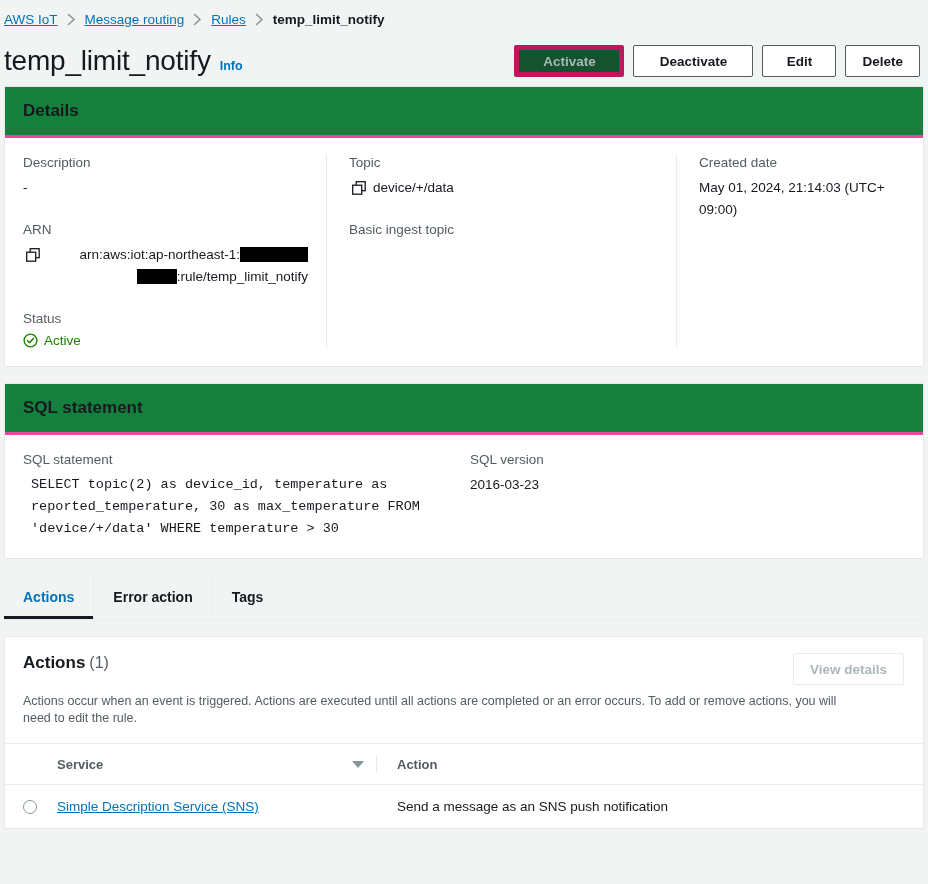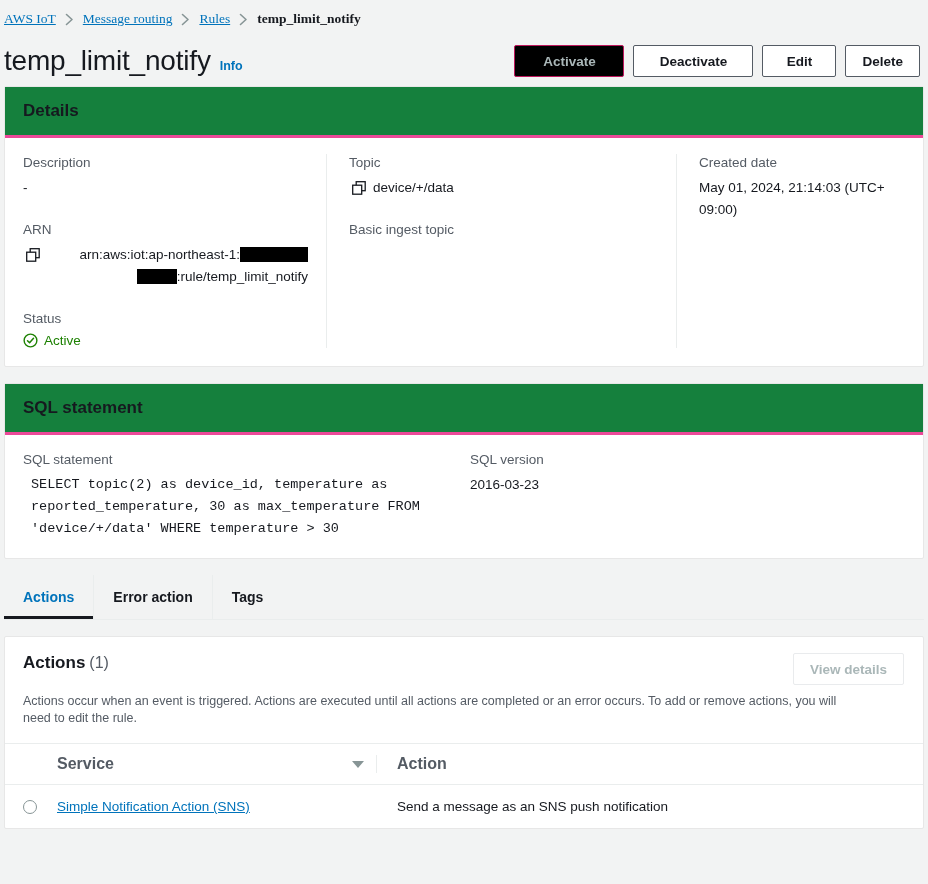--- a/index.html
+++ b/index.html
@@ -12,21 +12,20 @@
     overflow: hidden;
   }
   .page { width: 928px; height: 884px; position: relative; }
 
   
   .breadcrumb {
     display: flex; align-items: center;
     padding: 8px 0 0 4px;
     height: 30px;
     font-size: 13.5px;
-    font-family: Liberation Serif, serif;
   }
   .crumb-link {
     color: #0073bb;
     text-decoration: underline;
     cursor: pointer;
     white-space: nowrap;
   }
   .crumb-current {
     color: #16191f;
     font-weight: bold;
@@ -71,23 +70,23 @@
     font-size: 13.5px;
     font-weight: bold;
     background: #ffffff;
     border: 1px solid #545b64;
     color: #16191f;
     cursor: pointer;
     font-family: "Liberation Sans", sans-serif;
     white-space: nowrap;
   }
   .btn.disabled {
-    border: 1px solid #be185d;
+    border: 5px solid #be185d;
     color: #aab7b8;
-    background: #000000;
+    background: #14532d;
     cursor: default;
   }
   .btn.activate { min-width: 110px; }
   .btn.deactivate { min-width: 120px; }
 
   
   .card {
     background: #ffffff;
     border: 1px solid #e7e7e7;
     border-radius: 2px;
@@ -230,21 +229,21 @@
     cursor: default;
     font-family: "Liberation Sans", sans-serif;
     margin-right: 1px;
   }
   table.act-table {
     width: 100%;
     border-collapse: collapse;
   }
   table.act-table th {
     text-align: left;
-    font-size: 16px;
+    font-size: 13px;
     font-weight: bold;
     color: #545b64;
     padding: 11px 0 11px 0;
     border-top: 1px solid #eaeded;
     border-bottom: 1px solid #eaeded;
     background: #ffffff;
     vertical-align: middle;
   }
   table.act-table td {
     font-size: 13.5px;
@@ -433,21 +432,21 @@
             <span>Action</span>
           </th>
         </tr>
       </thead>
       <tbody>
         <tr>
           <td class="col-radio">
             <span class="radio-circle"></span>
           </td>
           <td class="col-service">
-            <span class="service-link">Simple Notification Action (SNS)</span>
+            <span class="service-link">Simple Description Service (SNS)</span>
           </td>
           <td class="col-action">Send a message as an SNS push notification</td>
         </tr>
       </tbody>
     </table>
   </section>
 
 </div>
 
 </body></html>

